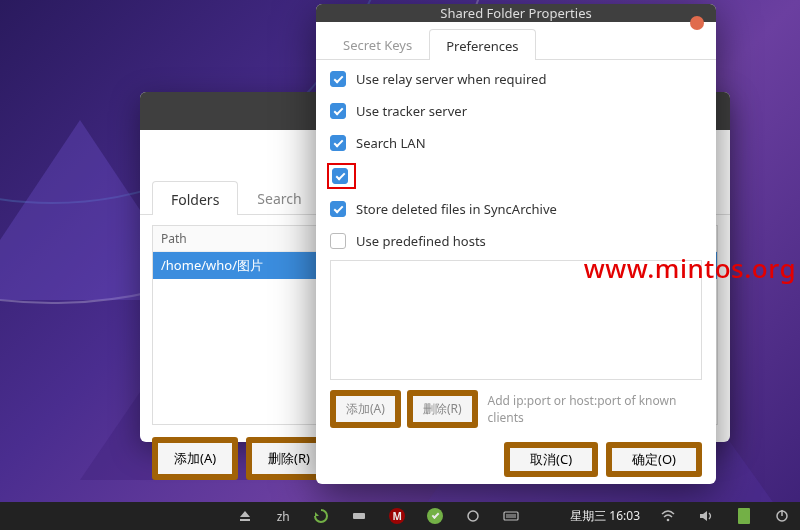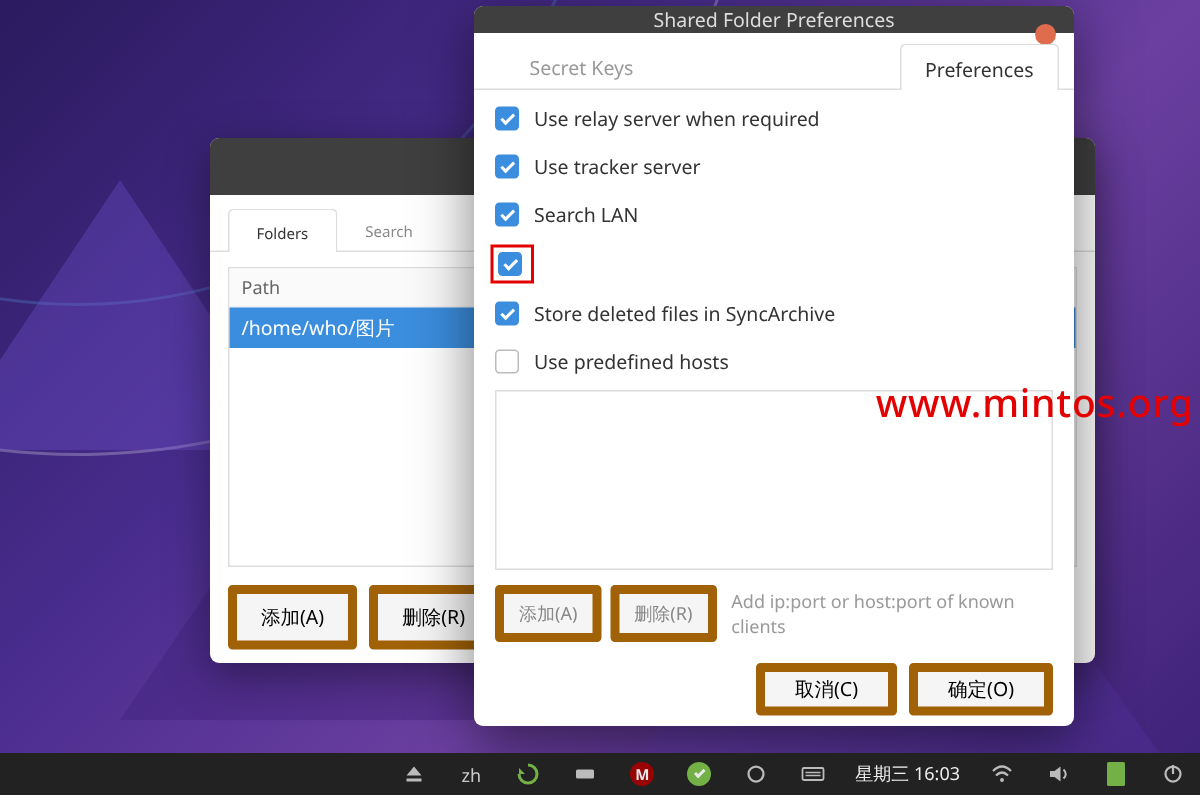--- a/index.html
+++ b/index.html
@@ -27,22 +27,22 @@
   .win-back {
     position:absolute; left:140px; top:92px; width:590px; height:350px;
     background:#fff; border-radius:6px; box-shadow:0 8px 30px rgba(0,0,0,0.4);
     z-index:2;
   }
   .win-back .titlebar { height:38px; background:#3f3f3f; border-radius:6px 6px 0 0;}
   .tabs-back {
     display:flex; align-items:flex-end; border-bottom:1px solid #ddd; padding:8px 12px 0 12px; gap:0;
   }
   .tab-back {
-    padding:8px 18px 6px; font-size:10px; color:#888; border:1px solid transparent; border-bottom:none;
-    border-radius:4px 4px 0 0; cursor:pointer;
+    padding:8px 18px 6px; font-size:14px; color:#888; border:1px solid transparent; border-bottom:none;
+    border-radius:4px 4px 0 0; cursor:pointer;margin-top:42px;
   }
   .tab-back.active { color:#333; border-color:#ddd; background:#fff; position:relative; top:1px;}
   .list-area {
     margin:10px 12px 0 12px; border:1px solid #ddd; height:200px; font-size:13px;
   }
   .list-header {
     padding:4px 8px; color:#666; border-bottom:1px solid #eee; background:#fafafa; font-size:12px;
   }
   .list-row {
     padding:4px 8px; background:#3b8dde; color:#fff;
@@ -63,21 +63,21 @@
   .front-titlebar {
     height:38px; background:#3f3f3f; border-radius:6px 6px 0 0;
     display:flex; align-items:center; justify-content:center; position:relative;
     color:#ddd; font-size:13px;
   }
   .close-dot {
     position:absolute; right:12px; top:12px; width:14px; height:14px; border-radius:50%;
     background:#e06b4d;
   }
   .front-tabs {
-    display:flex; align-items:flex-end; border-bottom:1px solid #ddd; padding:6px 10px 0 20px;justify-content:space-between;
+    display:flex; align-items:flex-end; border-bottom:1px solid #ddd; padding:6px 10px 0 10px;
   }
   .front-tab {
     padding:7px 16px 5px; font-size:13px; color:#999; border:1px solid transparent; border-bottom:none;
     border-radius:4px 4px 0 0; cursor:pointer;
   }
   .front-tab.active { color:#333; border-color:#ddd; background:#fff; position:relative; top:1px;}
   .options {
     padding:10px 14px 6px 14px; display:flex; flex-direction:column; gap:14px;
   }
   .opt {
@@ -116,21 +116,21 @@
     position:absolute; left:0; right:0; bottom:0; height:28px; background:#222;
     display:flex; align-items:center; z-index:10; color:#ddd; font-size:12px;
     padding:0 8px; gap:18px;
   }
   .taskbar .spacer { flex:1; }
   .tray-item { display:inline-flex; align-items:center; justify-content:center; width:20px; height:20px; opacity:0.9;}
   .tray-icon { width:16px; height:16px; }
   .m-badge { width:16px; height:16px; border-radius:50%; background:#a80000; color:#fff; display:flex; align-items:center; justify-content:center; font-size:10px; font-weight:bold;}
   .shield { width:16px; height:16px; border-radius:50%; background:#7cc04a; display:flex; align-items:center; justify-content:center;}
   .shield .tick2 { width:7px; height:4px; border-left:2px solid #fff; border-bottom:2px solid #fff; transform:rotate(-45deg); margin-top:-2px;}
-  .clock { font-size:12px; color:#eee; }
+  .clock { font-size:12px; color:#eee;margin-left:31px; }
   .battery { width:12px; height:16px; background:#7cc04a; border-radius:1px;}
 </style>
 </head>
 <body>
 
 <div class="bg-swirl"></div>
 <div class="triangle t1"></div>
 <div class="triangle t2"></div>
 <div class="triangle t3"></div>
 
@@ -145,21 +145,21 @@
     <div class="list-row">/home/who/图片</div>
   </div>
   <div class="back-buttons">
     <button class="btn">添加(A)</button>
     <button class="btn">删除(R)</button>
   </div>
 </div>
 
 <div class="win-front">
   <div class="front-titlebar">
-    <span>Shared Folder Preferences</span>
+    <span>Shared Folder Properties</span>
     <span class="close-dot"></span>
   </div>
   <div class="front-tabs">
     <div class="front-tab">Secret Keys</div>
     <div class="front-tab active">Preferences</div>
   </div>
   <div class="options">
     <label class="opt">
       <span class="checkbox checked">
           <span class="tick"></span>

